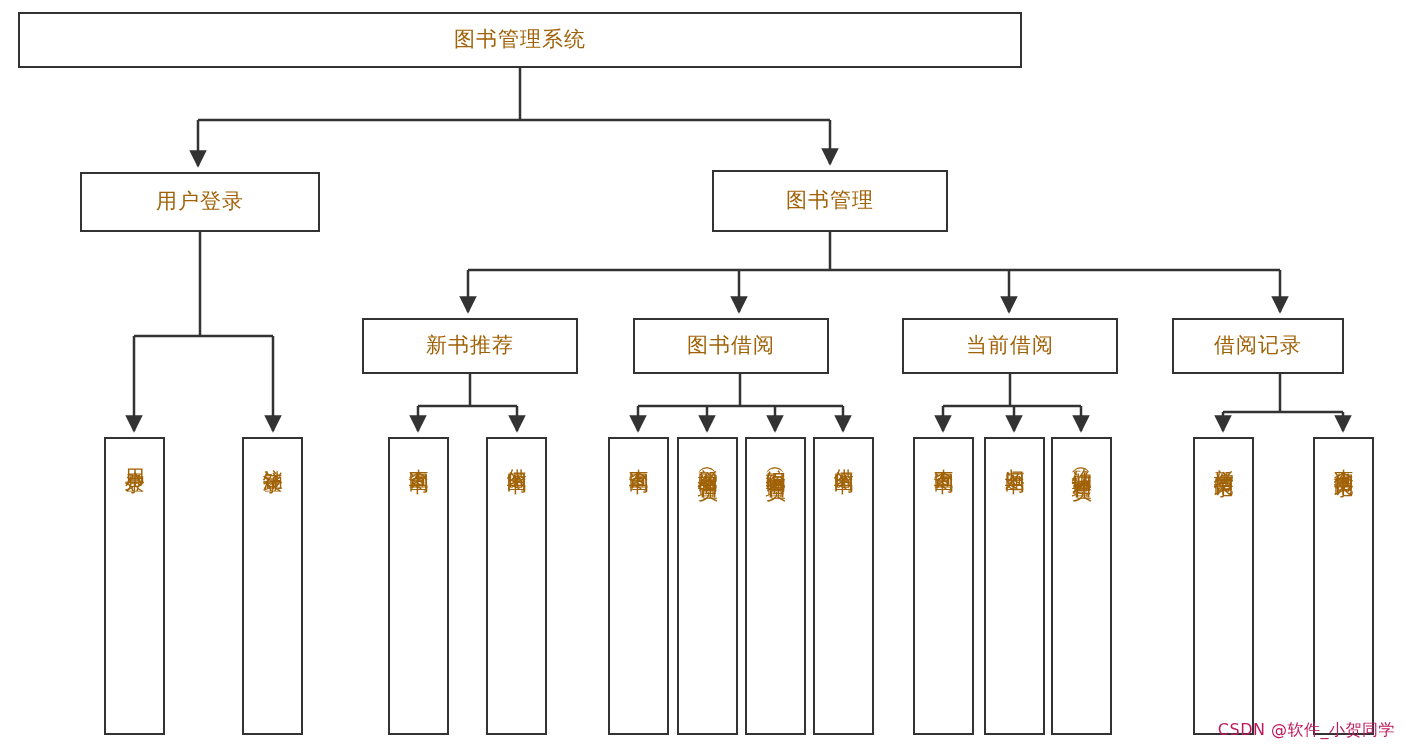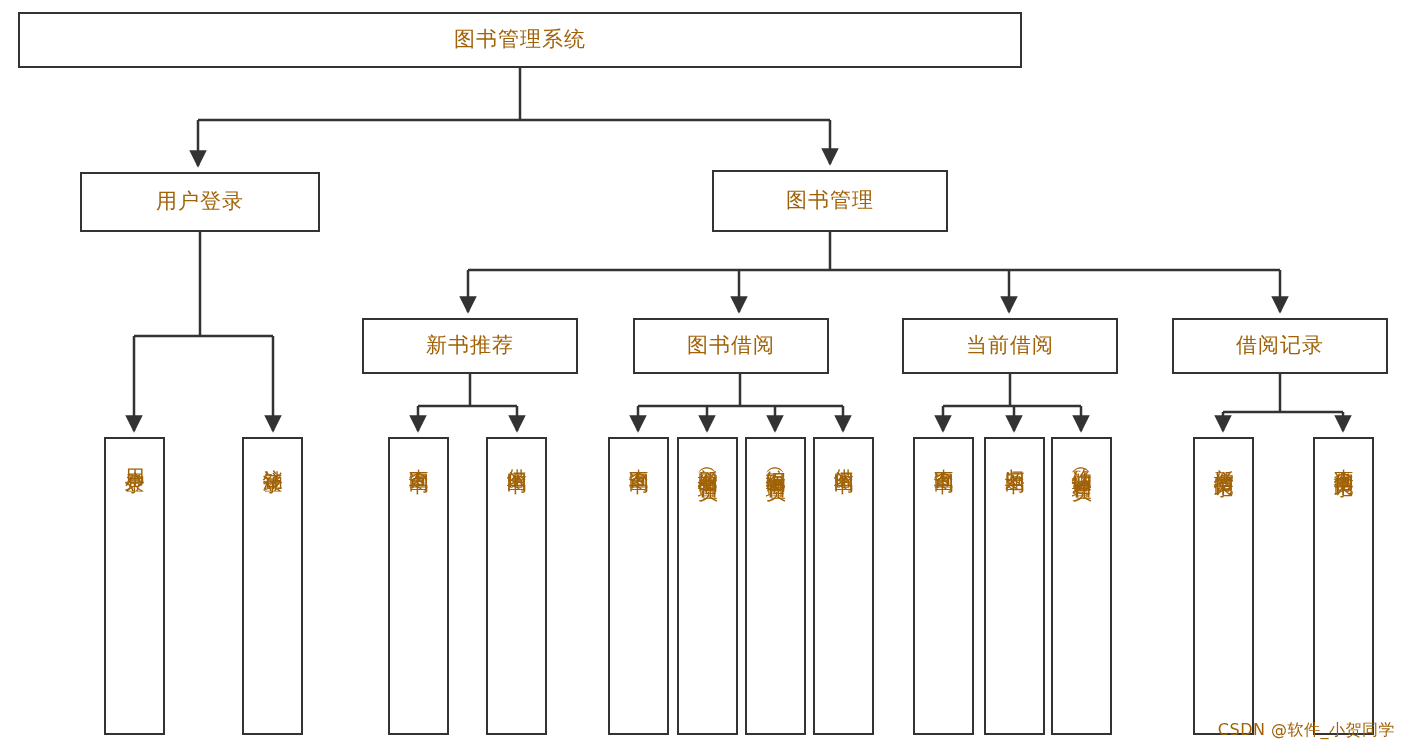--- a/index.html
+++ b/index.html
@@ -52,21 +52,21 @@
     line-height: 1.18;
     letter-spacing: 2px;
     white-space: nowrap;
     display: block;
   }
   #watermark {
     position: absolute;
     right: 10px;
     bottom: 6px;
     font-size: 16px;
-    color: #a16207;
+    color: #be185d;
     letter-spacing: 0.5px;
     white-space: nowrap;
     pointer-events: none;
   }
 </style>
 </head>
 <body>
 
 <div id="canvas">
 
@@ -133,21 +133,21 @@
 
   <div class="node horiz" style="left:362px; top:318px; width:216px; height:56px;text-align:center;">
     <span>新书推荐</span>
   </div>
   <div class="node horiz" style="left:633px; top:318px; width:196px; height:56px;">
     <span>图书借阅</span>
   </div>
   <div class="node horiz" style="left:902px; top:318px; width:216px; height:56px;">
     <span>当前借阅</span>
   </div>
-  <div class="node horiz" style="left:1172px; top:318px; width:216px; height:56px;">
+  <div class="node horiz" style="left:1172px; top:318px; width:172px; height:56px;">
     <span>借阅记录</span>
   </div>
 
   <div class="node vert" style="left:104px; top:437px; width:61px; height:298px;">
     <span class="vlabel">用户登录</span>
   </div>
   <div class="node vert" style="left:242px; top:437px; width:61px; height:298px;">
     <span class="vlabel">注销登录</span>
   </div>
 

